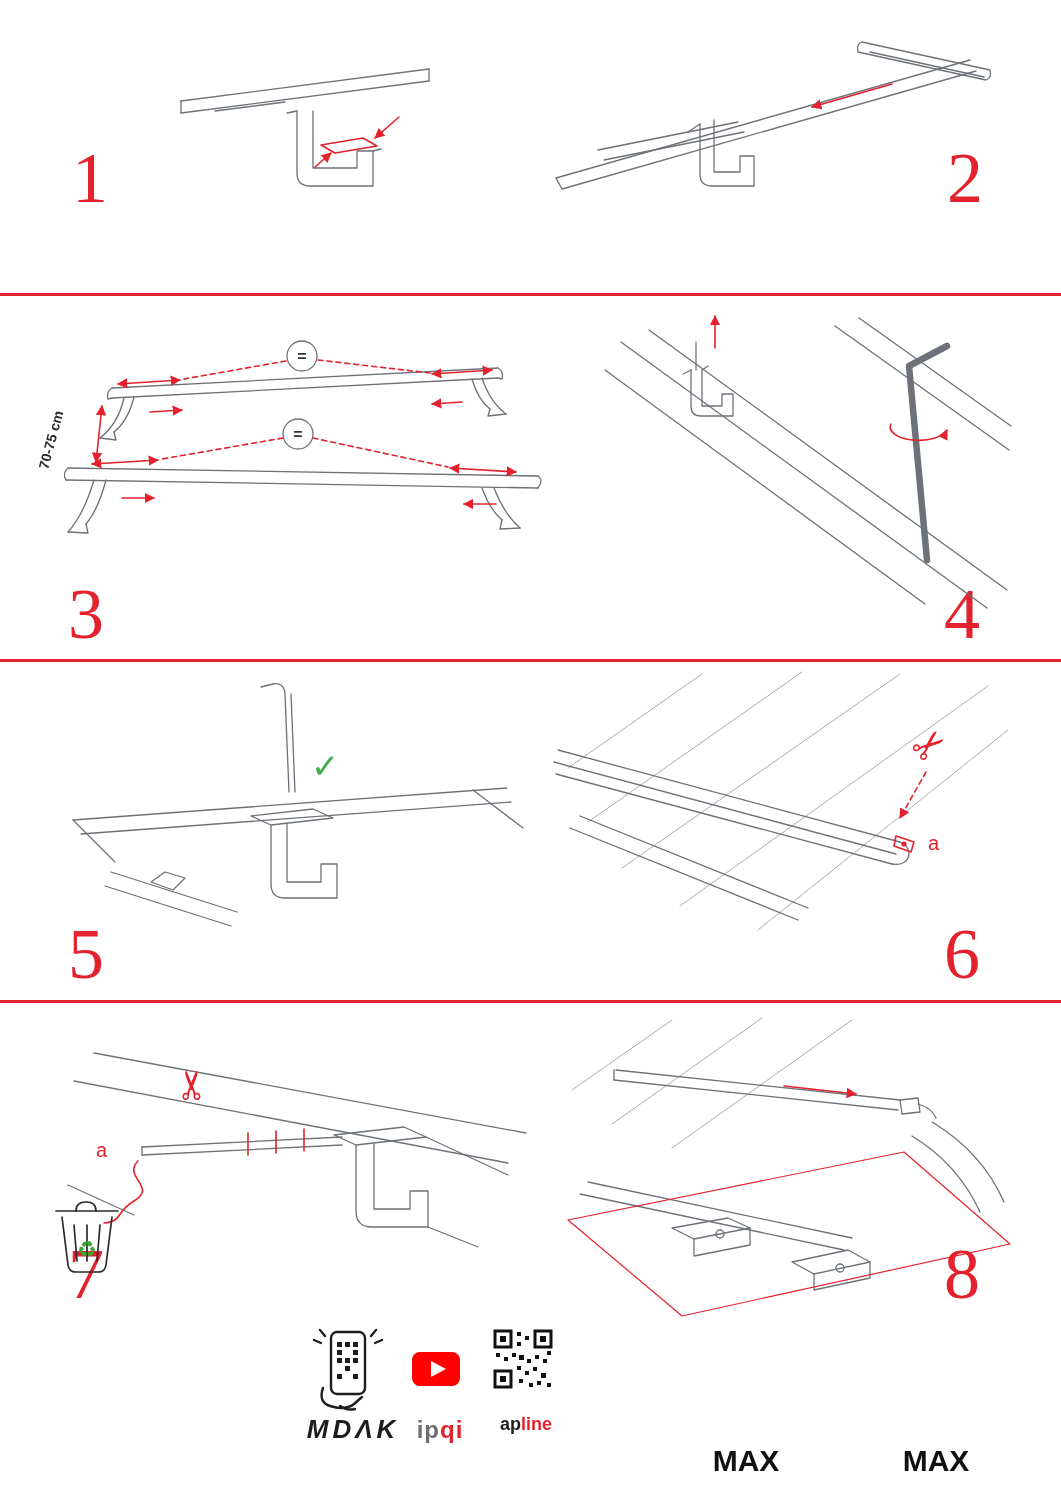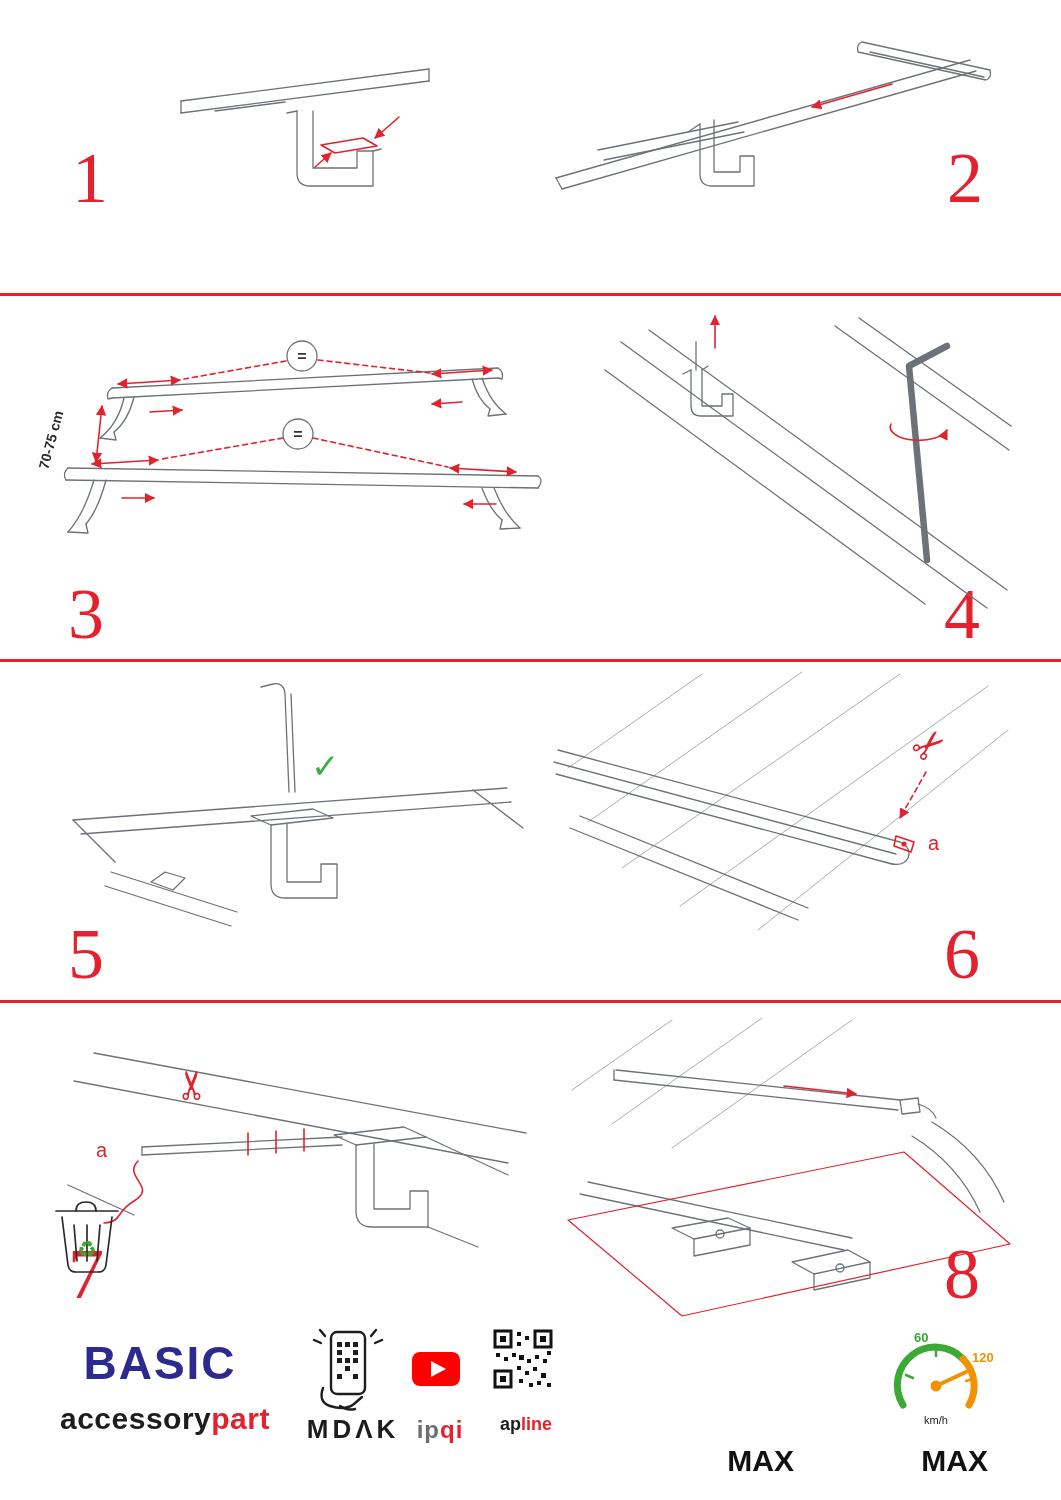--- a/index.html
+++ b/index.html
@@ -27,24 +27,24 @@
   g.bin{stroke:#2b2b2b;fill:none;stroke-width:1.7;stroke-linecap:round;stroke-linejoin:round;}
 
   
   .brand-title{position:absolute;left:80px;top:1336px;width:160px;text-align:center;
     font-size:46px;font-weight:600;letter-spacing:2px;color:#2c2a8e;}
   .brand-sub{position:absolute;left:60px;top:1402px;width:210px;text-align:center;
     font-size:30px;font-weight:700;color:#1d1d1b;letter-spacing:.5px;}
   .red-t{color:#e3222e;}
   .gray-t{color:#6d6e71;margin-top:37px;}
   .partner-label{position:absolute;font-weight:700;color:#1d1d1b;text-align:center;}
-  .mdak{left:298px;top:1414px;width:110px;font-size:26px;letter-spacing:4px;}
+  .mdak{left:298px;top:1414px;width:110px;font-size:26px;letter-spacing:4px;font-style:italic;}
   .ipqi{left:400px;top:1416px;width:80px;font-size:24px;letter-spacing:1px;font-weight:600;}
   .apline{left:478px;top:1414px;width:96px;font-size:18px;}
-  .max-label{position:absolute;font-size:30px;font-weight:700;color:#111;text-align:right;}
+  .max-label{position:absolute;font-size:30px;font-weight:700;color:#111;text-align:center;}
   .wmax{left:698px;top:1444px;width:96px;}
   .smax{left:884px;top:1444px;width:104px;}
   .kg-text{fill:#e3222e;font:bold 17px "Liberation Sans",sans-serif;text-anchor:middle;}
   .sp-low{fill:#3aa935;font:bold 13px "Liberation Sans",sans-serif;}
   .sp-high{fill:#f39200;font:bold 13px "Liberation Sans",sans-serif;}
   .sp-unit{fill:#1d1d1b;font:11px "Liberation Sans",sans-serif;text-anchor:middle;}
 </style>
 </head>
 <body>
 
@@ -309,22 +309,20 @@
         <path d="M262,262 L262,278 L318,266 L318,250"></path>
         <circle cx="288" cy="256" r="4"></circle>
       </g>
       <g class="red">
         <line x1="232" y1="74" x2="304" y2="82" marker-end="url(#m8)"></line>
         <path class="thin" d="M16,208 L352,140 L458,232 L130,304 Z"></path>
       </g>
     </svg>
   </div>
 
-  <div class="brand-title">BASIC</div>
-  <div class="brand-sub"><span>accessory</span><span class="red-t">part</span></div>
 
   <div class="illus" style="left:310px;top:1326px;">
     <svg width="74" height="86" viewBox="0 0 74 86">
       <g fill="none" stroke="#1d1d1b" stroke-width="2.4" stroke-linecap="round" stroke-linejoin="round">
         <rect x="21" y="6" width="34" height="62" rx="6"></rect>
         <path d="M15,10 l-5,-6"></path>
           <path d="M11,17 l-7,-3"></path>
         <path d="M61,10 l5,-6"></path>
           <path d="M65,17 l7,-3"></path>
         <path d="M13,62 q-5,14 7,18 q15,5 24,-2 l8,-7"></path>
@@ -385,31 +383,15 @@
           <rect x="37" y="55" width="4" height="4"></rect>
         <rect x="45" y="53" width="4" height="4"></rect>
           <rect x="55" y="55" width="4" height="4"></rect>
       </g>
     </svg>
   </div>
   <div class="partner-label apline"><span>ap</span><span class="red-t">line</span></div>
 
   <div class="max-label wmax">MAX</div>
 
-  <div class="illus" style="left:884px;top:1326px;">
-    <svg width="104" height="112" viewBox="0 0 104 112">
-      <g fill="none" stroke-linecap="round">
-        <path d="M19,79 A38,38 0 0 1 79,33" stroke="#3aa935" stroke-width="7"></path>
-        <path d="M79,33 A38,38 0 0 1 85,79" stroke="#f39200" stroke-width="7"></path>
-        <path d="M52,22 L52,30" stroke="#3aa935" stroke-width="2.5"></path>
-        <path d="M22,49 L29,52" stroke="#3aa935" stroke-width="2.5"></path>
-        <path d="M89,53 L82,55" stroke="#f39200" stroke-width="2.5"></path>
-        <line x1="52" y1="60" x2="82" y2="46" stroke="#f39200" stroke-width="4"></line>
-      </g>
-      <circle cx="52" cy="60" r="5.5" fill="#f39200"></circle>
-      <text class="sp-low" x="30" y="16">60</text>
-      <text class="sp-high" x="88" y="36">120</text>
-      <text class="sp-unit" x="52" y="98">km/h</text>
-    </svg>
-  </div>
   <div class="max-label smax">MAX</div>
 
 </div>
 
 </body></html>

